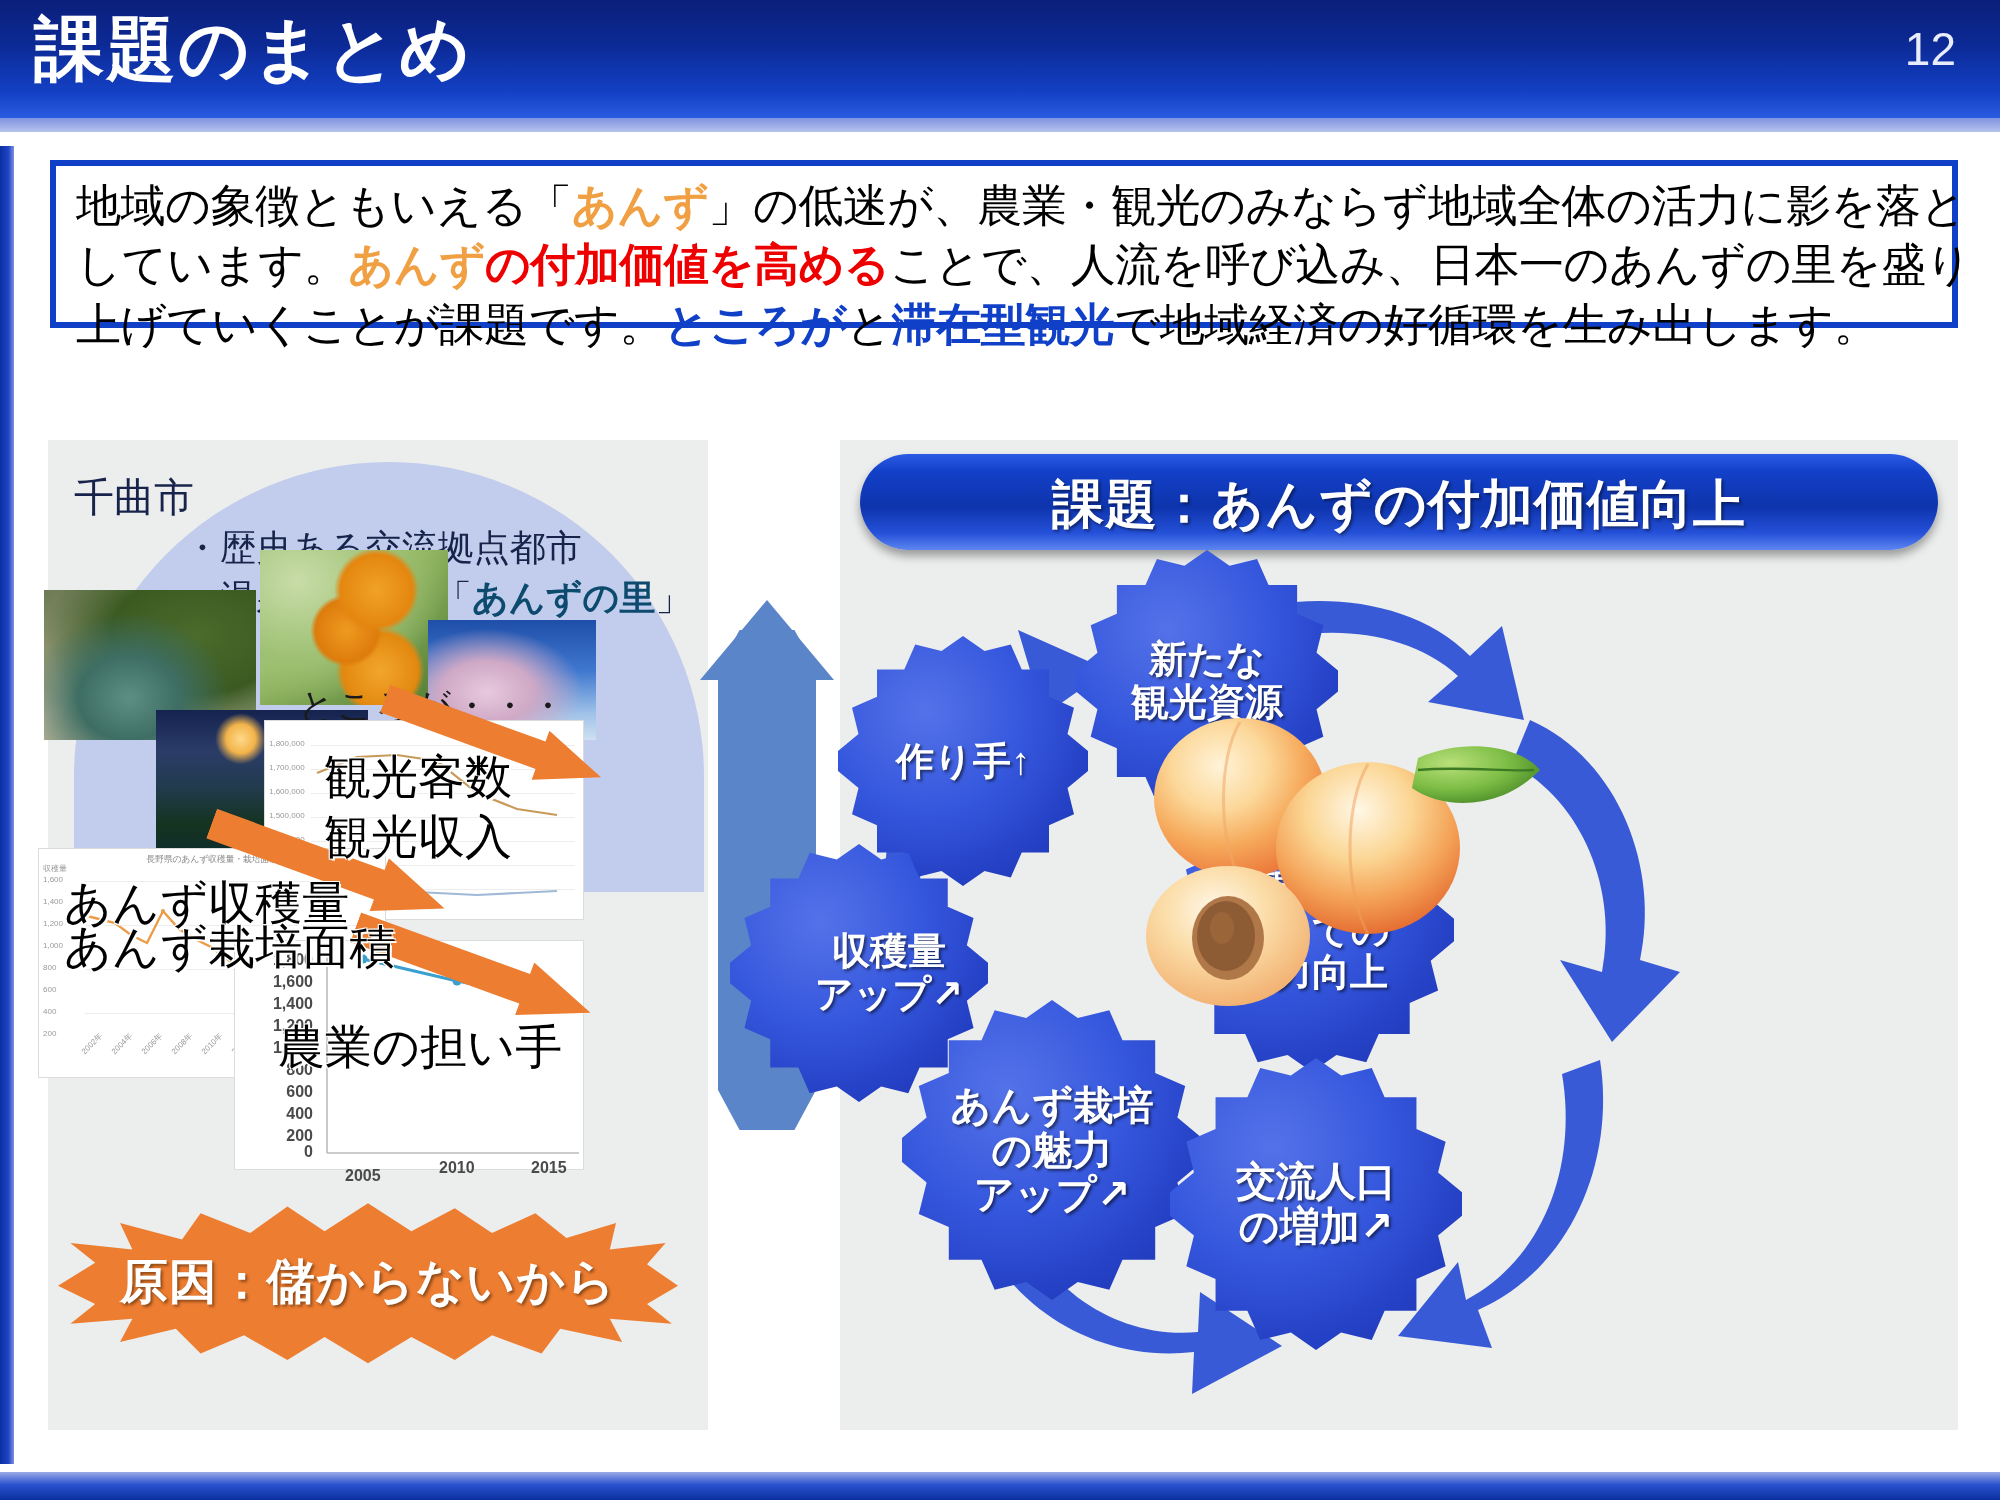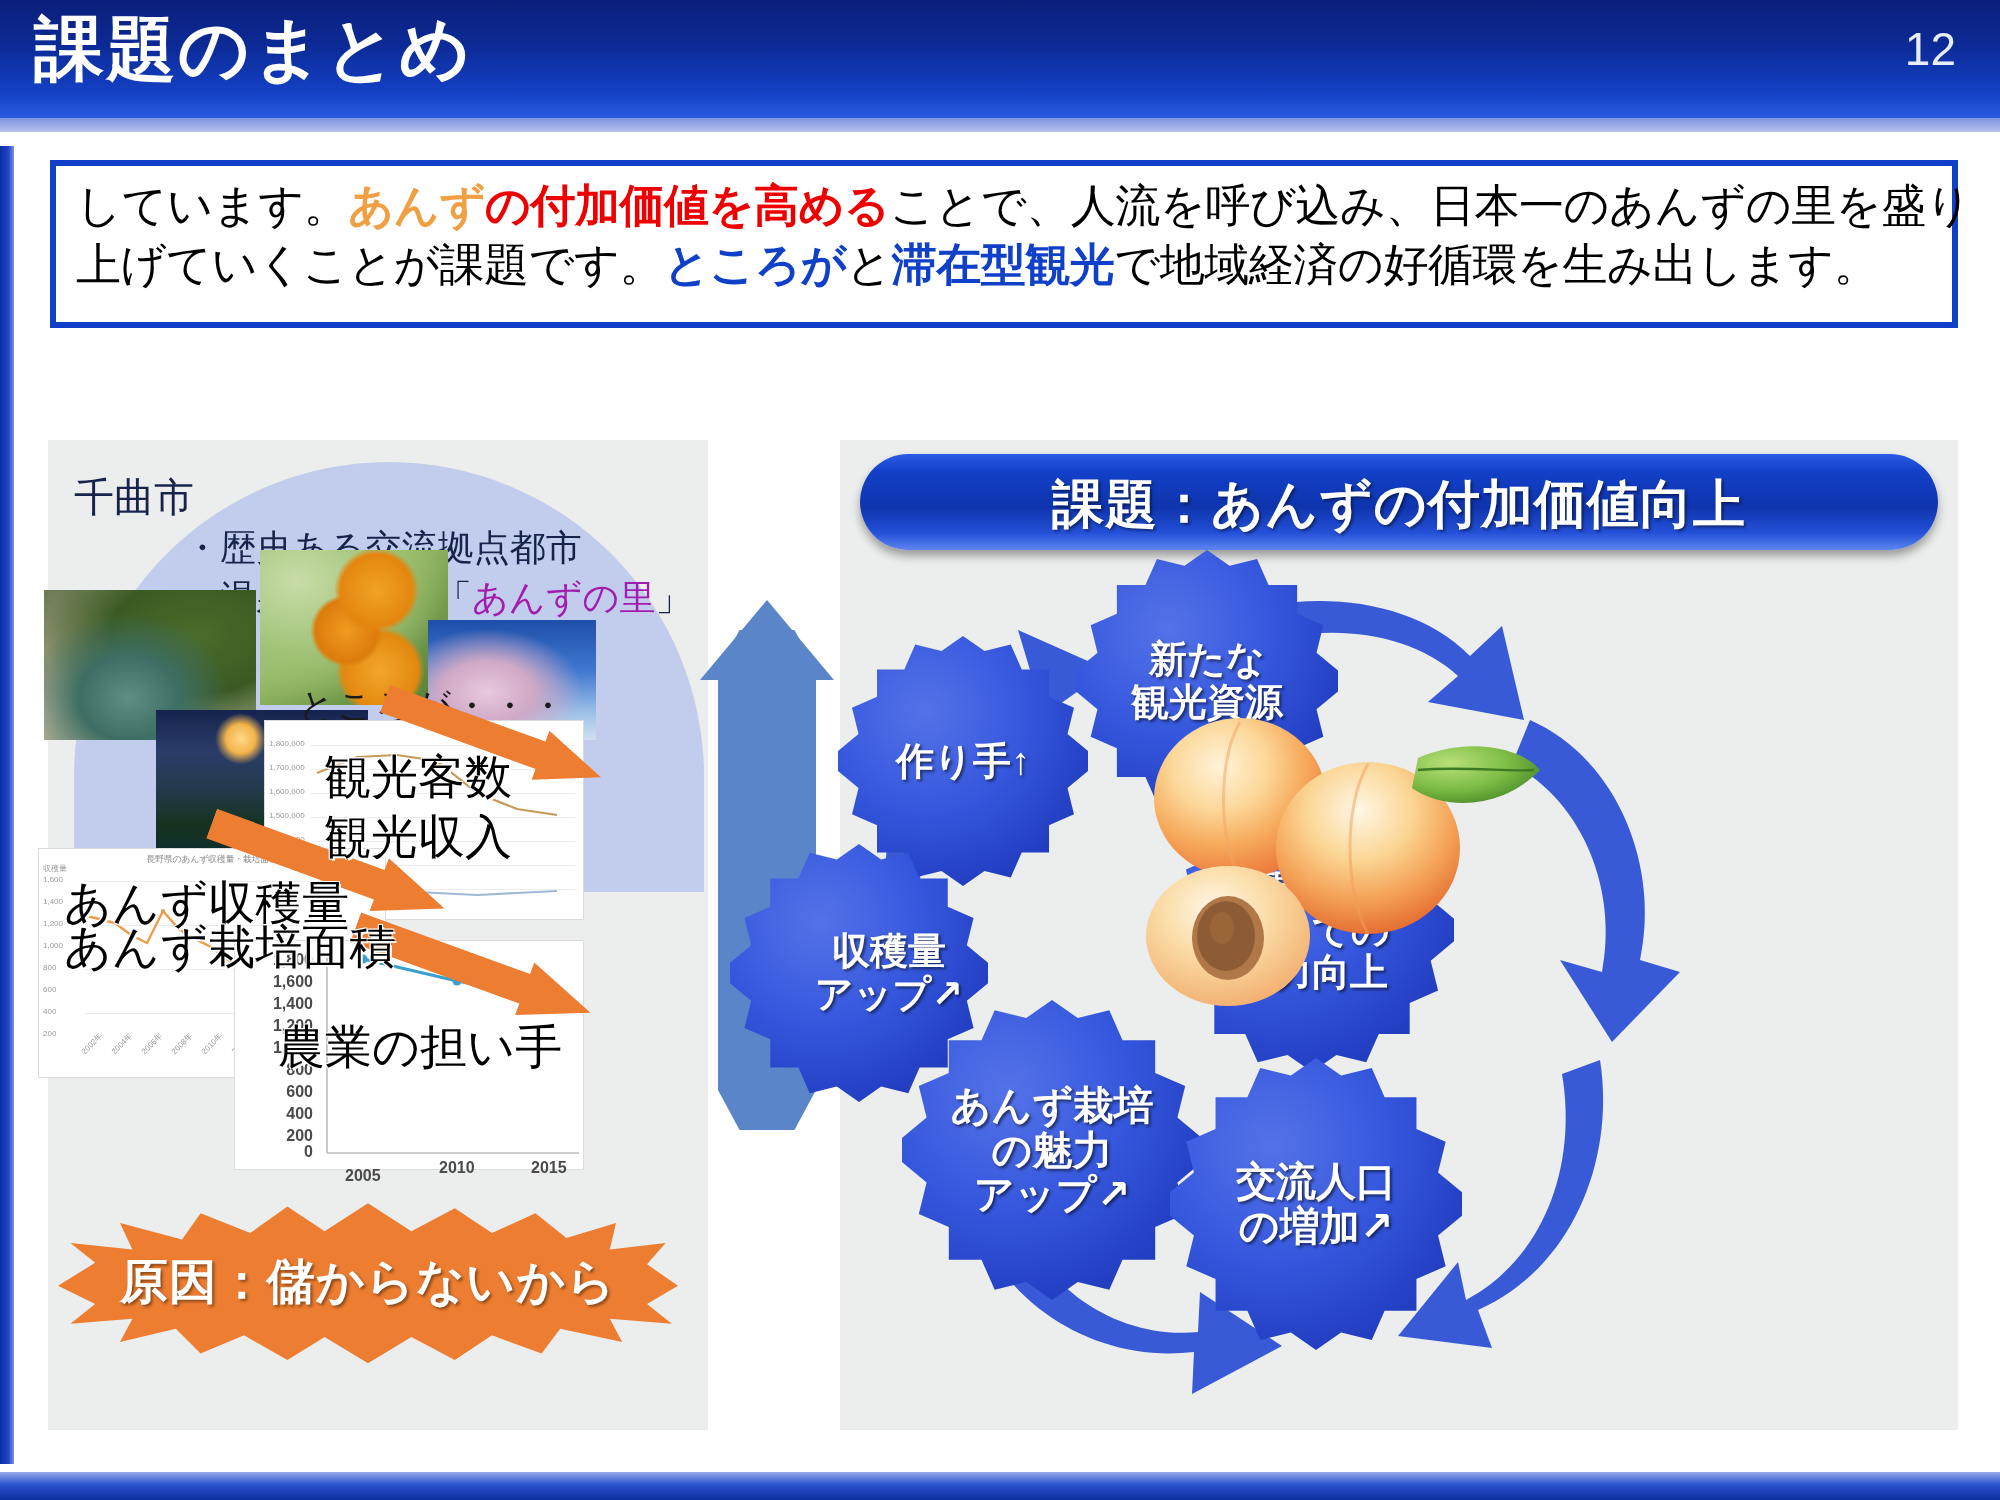--- a/index.html
+++ b/index.html
@@ -36,21 +36,21 @@
   .bl{color:#1040c8;font-weight:bold;}
 
   
   .leftpanel{position:absolute;left:48px;top:440px;width:660px;height:990px;background:#eceded;}
   .dome{position:absolute;left:26px;top:22px;width:630px;height:430px;
     background:#c2ccec;border-radius:320px 320px 0 0;}
   .city-name{position:absolute;left:0;right:0;top:8px;text-align:left;
     font-size:40px;color:#17234a;}
   .city-b1{position:absolute;left:110px;top:62px;font-size:36px;color:#17234a;white-space:nowrap;}
   .city-b2{position:absolute;left:110px;top:112px;font-size:36px;color:#17234a;white-space:nowrap;}
-  .sato{color:#a21caf;font-weight:normal;}
+  .sato{color:#0c4a6e;font-weight:bold;}
 
   .photo{position:absolute;overflow:hidden;}
   .ph-onsen{left:-4px;top:150px;width:212px;height:150px;
     background:
       radial-gradient(ellipse at 40% 72%,#5e8f84 0%,#3e6e63 28%,transparent 56%),
       radial-gradient(ellipse at 72% 30%,#4a6b2a 0%,#3b5a22 40%,transparent 70%),
       linear-gradient(160deg,#6d7a55 0%,#8d9470 30%,#b7b49a 55%,#8e9a7a 100%);}
   .ph-apricot{left:212px;top:110px;width:188px;height:155px;
     background:
       radial-gradient(circle at 62% 26%,#f0a326 0%,#e4860f 22%,transparent 26%),
@@ -155,20 +155,23 @@
   <div class="frame-left"></div>
 
   <div class="header">
     <div class="title">課題のまとめ</div>
     <div class="page-num">12</div>
   </div>
   <div class="header-under"></div>
   <div class="header-gap"></div>
 
   <div class="leadbox">
+    <div class="leadline">
+      <span>地域の象徴ともいえる「</span><span class="or">あんず</span><span>」の低迷が、農業・観光のみならず地域全体の活力に影を落と</span>
+    </div>
     <div class="leadline">
       <span>しています。</span><span class="or">あんず</span><span class="rd">の付加価値を高める</span><span>ことで、人流を呼び込み、日本一のあんずの里を盛り</span>
     </div>
     <div class="leadline">
       <span>上げていくことが課題です。</span><span class="bl">ところが</span><span>と</span><span class="bl">滞在型観光</span><span>で地域経済の好循環を生み出します。</span>
     </div>
   </div>
 
   <div class="leftpanel">
 

